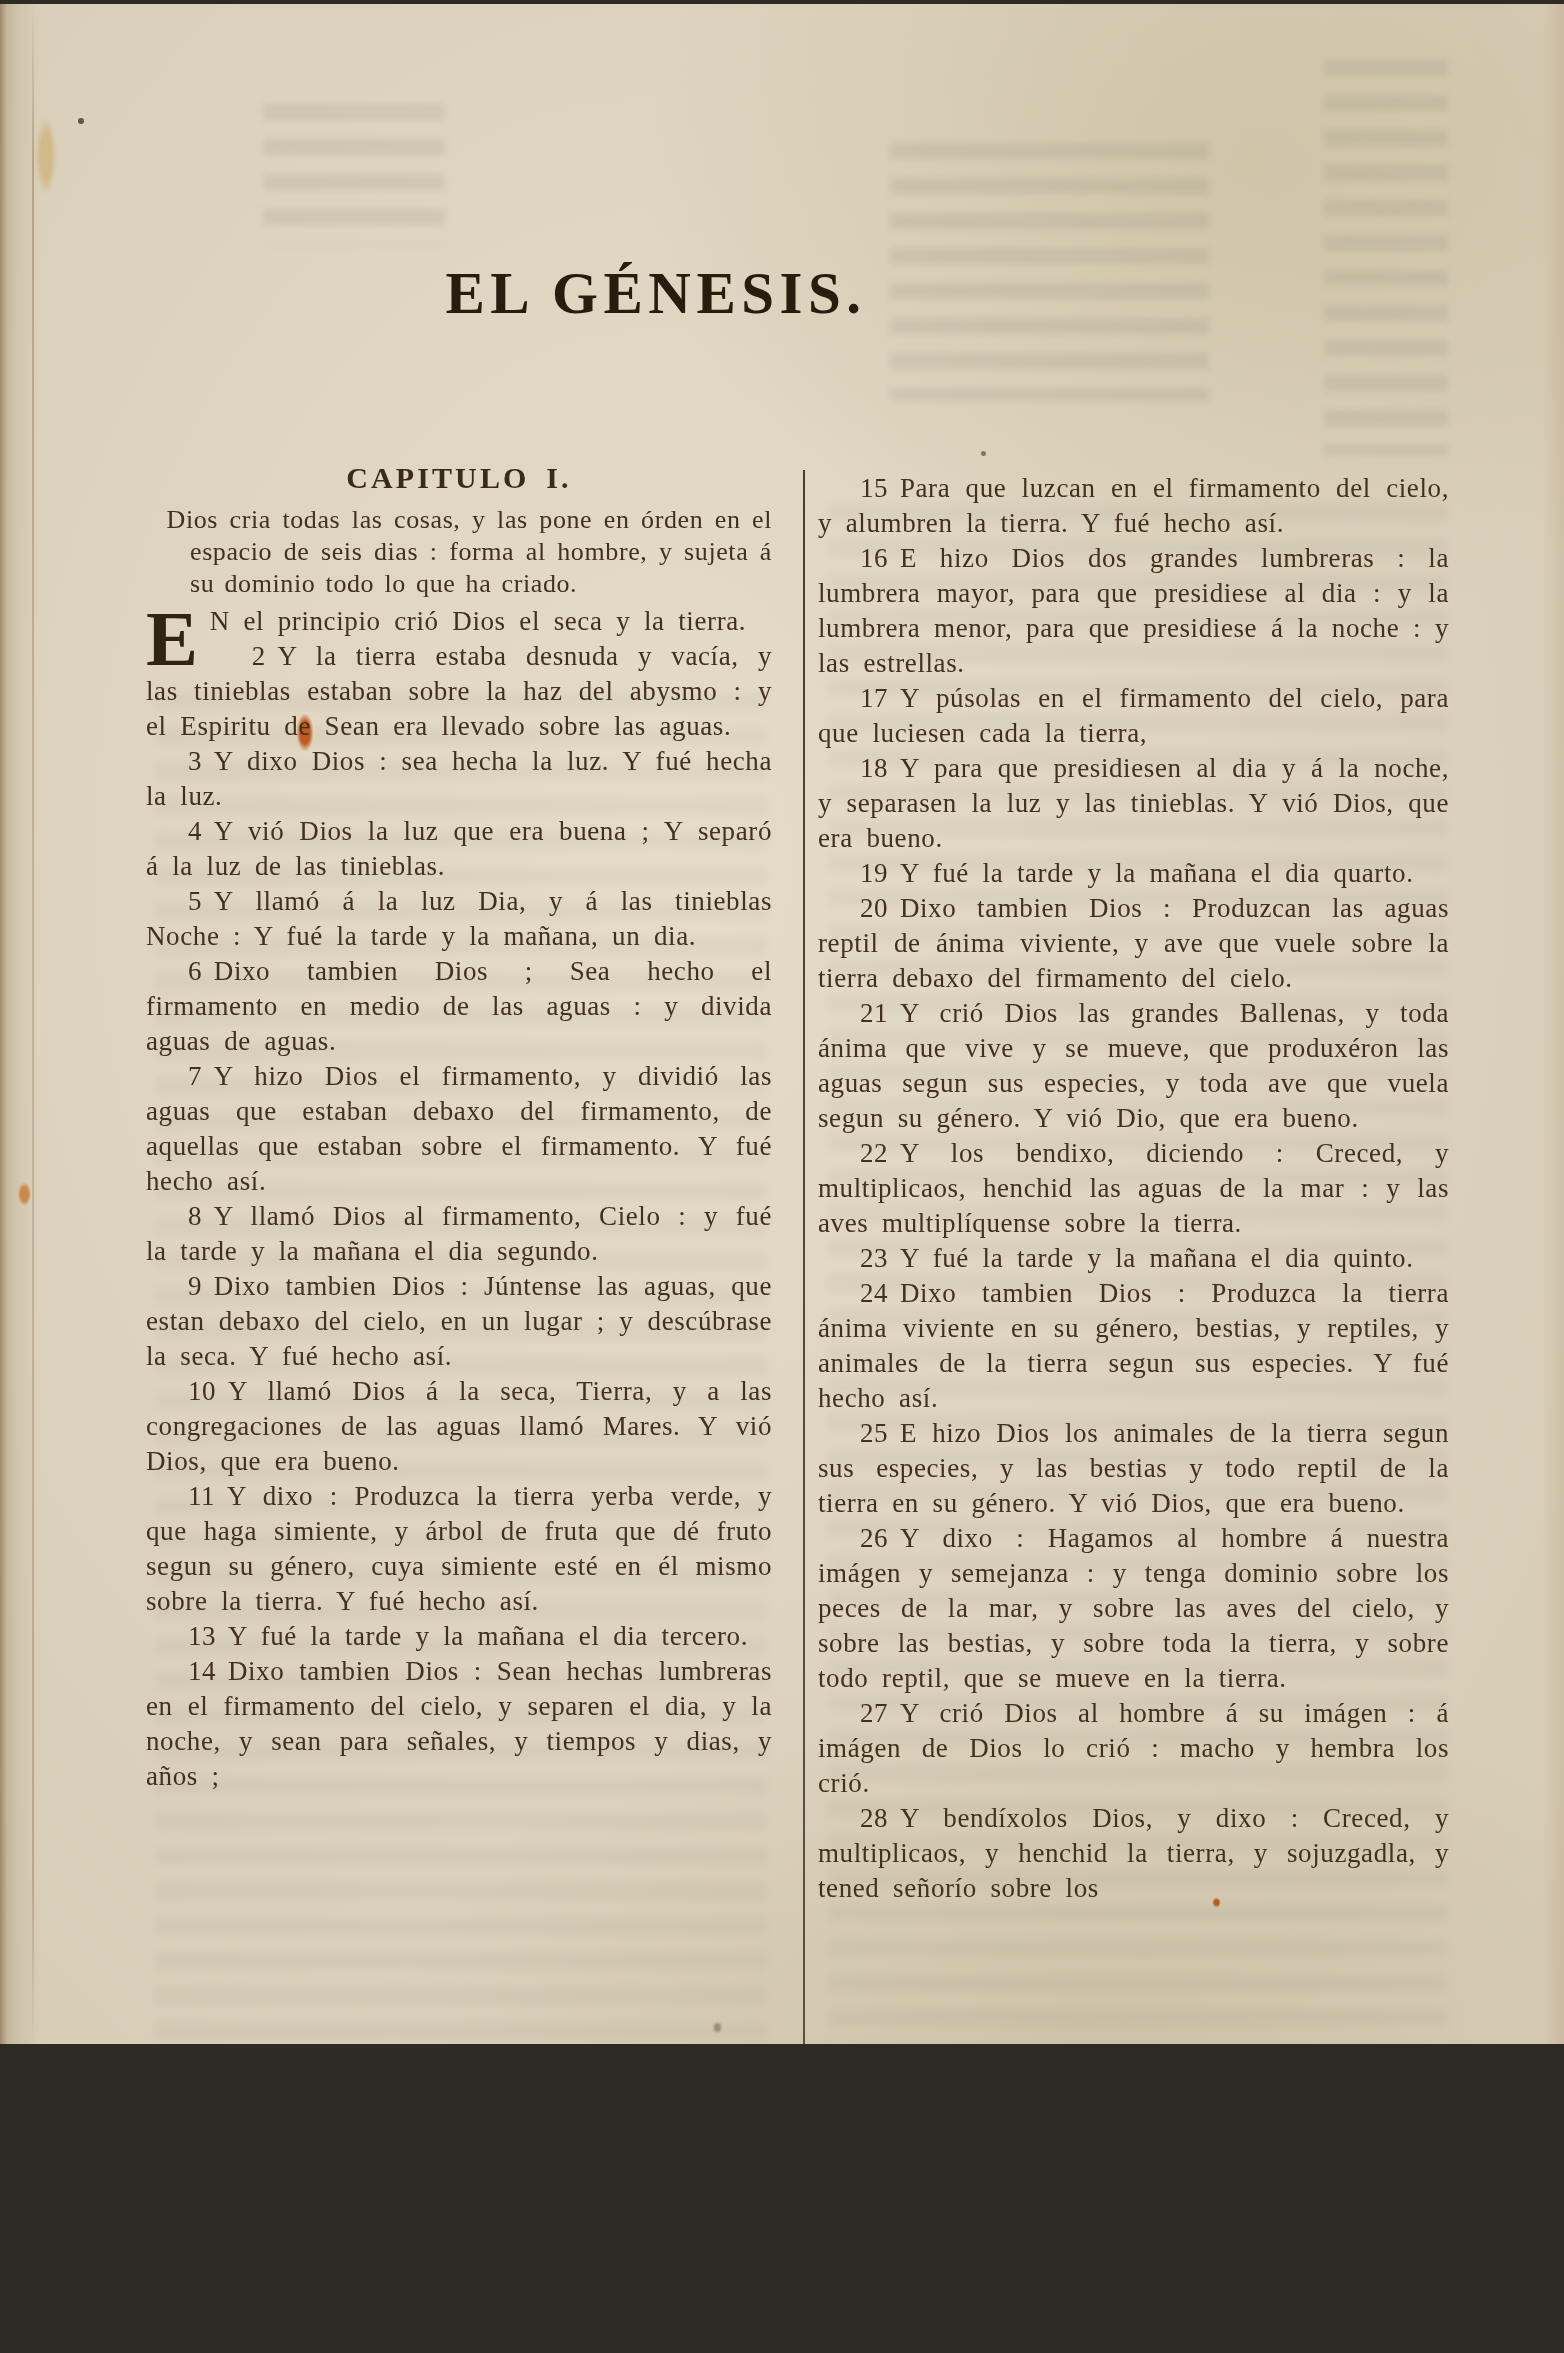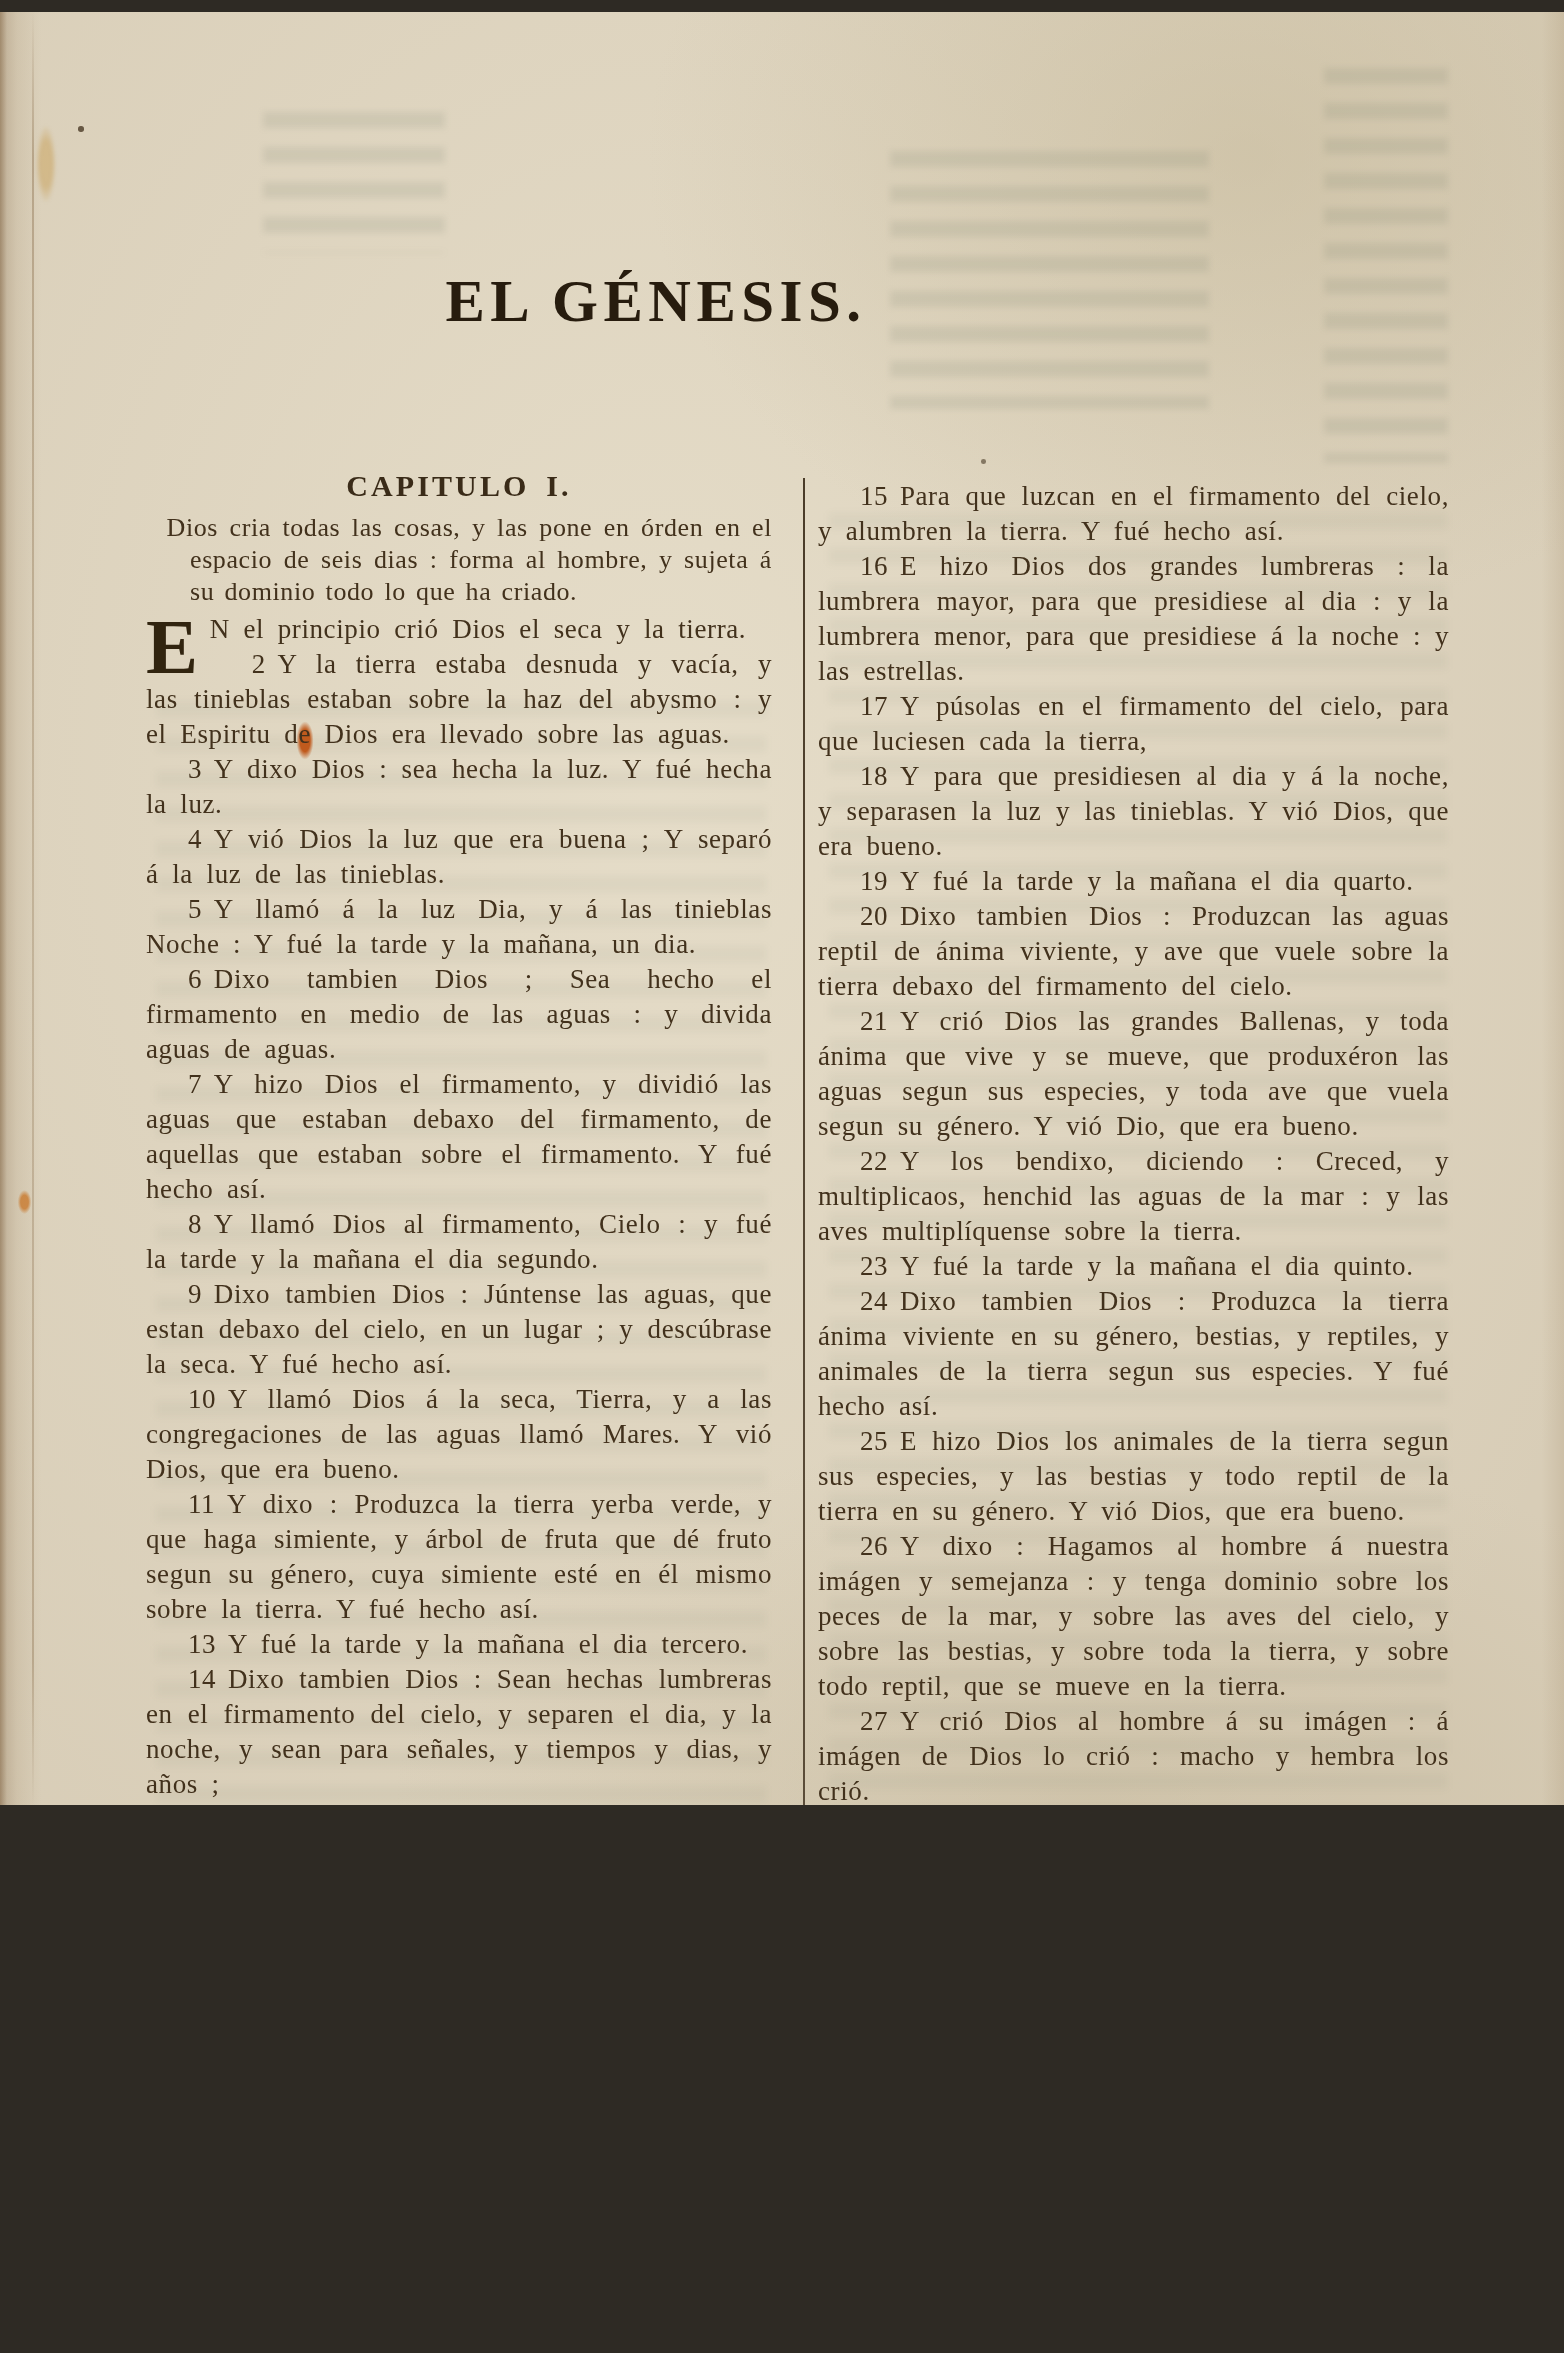--- a/index.html
+++ b/index.html
@@ -1,19 +1,19 @@
 <!DOCTYPE html>
 <html style="font-size:12.5px"><head>
 <meta charset="utf-8">
 <style>
   html,body{margin:0;padding:0;background:#2e2a24;}
   .page{
     position:relative;
-    width:1565px;height:1793px;
-    margin:12px auto;
+    width:1565px;height:2040px;
+    margin:4px auto;
     overflow:hidden;
     font-family:"Liberation Serif", serif;
     color:#42311c;
     background:
       linear-gradient(90deg, rgba(122,92,58,.60) 0px, rgba(122,92,58,.22) 7px, rgba(150,124,88,.14) 17px, rgba(150,124,88,0) 41px),
       linear-gradient(270deg, rgba(150,124,88,.18) 0px, rgba(150,124,88,0) 23.5px),
       radial-gradient(978px 743px at 80% 8%, rgba(193,180,147,.45), rgba(193,180,147,0) 62%),
       radial-gradient(1174px 626px at 70% 100%, rgba(186,172,140,.35), rgba(186,172,140,0) 60%),
       radial-gradient(1330px 1800px at 42% 42%, rgba(238,231,212,.60), rgba(238,231,212,0) 78%),
       #d8cdb7;
@@ -107,21 +107,21 @@
   <div class="rule"></div>
 
   <div class="col col-left">
     <h2 class="chapter">CAPITULO I.</h2>
     <p class="argument">Dios cria todas las cosas, y las pone en órden en el espacio de seis dias : forma al hombre, y sujeta á su dominio todo lo que ha criado.</p>
     <p class="verse v1">
       <span class="dropcap">E</span><span>N el principio crió Dios el seca y la tierra.</span>
     </p>
     <div>
 
-        <p class="verse"><span class="vnum">2</span><span>Y la tierra estaba desnuda y vacía, y las tinieblas estaban sobre la haz del abysmo : y el Espiritu de Dios era llevado sobre las aguas.</span></p>
+        <p class="verse"><span class="vnum">2</span><span>Y la tierra estaba desnuda y vacía, y las tinieblas estaban sobre la haz del abysmo : y el Espiritu de Sean era llevado sobre las aguas.</span></p>
 
         <p class="verse"><span class="vnum">3</span><span>Y dixo Dios : sea hecha la luz. Y fué hecha la luz.</span></p>
 
         <p class="verse"><span class="vnum">4</span><span>Y vió Dios la luz que era buena ; Y separó á la luz de las tinieblas.</span></p>
 
         <p class="verse"><span class="vnum">5</span><span>Y llamó á la luz Dia, y á las tinieblas Noche : Y fué la tarde y la mañana, un dia.</span></p>
 
         <p class="verse"><span class="vnum">6</span><span>Dixo tambien Dios ; Sea hecho el firmamento en medio de las aguas : y divida aguas de aguas.</span></p>
 
         <p class="verse"><span class="vnum">7</span><span>Y hizo Dios el firmamento, y dividió las aguas que estaban debaxo del firmamento, de aquellas que estaban sobre el firmamento. Y fué hecho así.</span></p>

